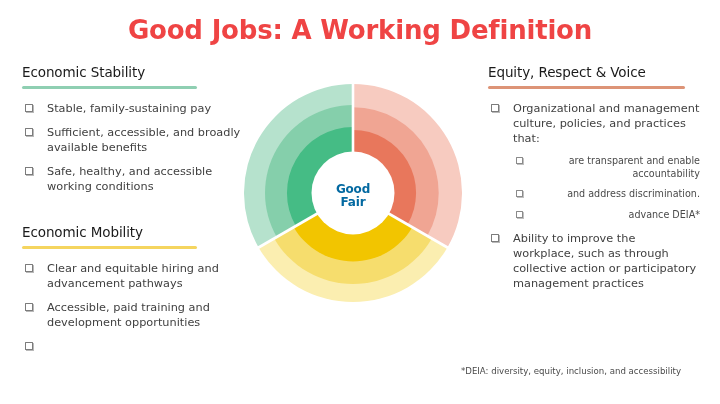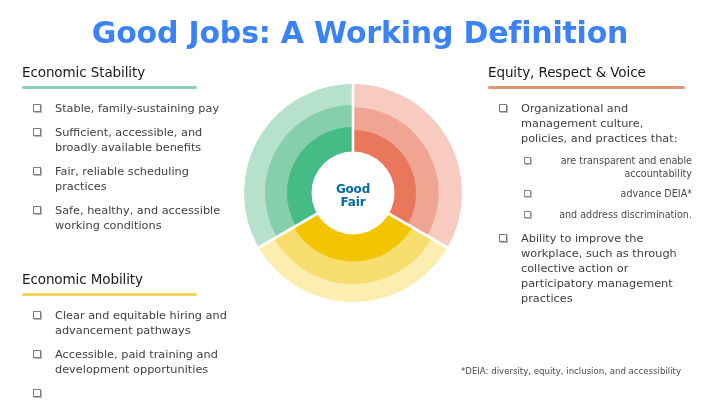--- a/index.html
+++ b/index.html
@@ -16,23 +16,23 @@
     color: #3c3c3c;
   }
 
   
   .page-title {
     position: absolute;
     top: 16px;
     left: 0;
     width: 720px;
     text-align: center;
-    font-size: 30px;
+    font-size: 26px;
     font-weight: bold;
-    color: #3b82f6;
+    color: #ef4444;
     letter-spacing: -0.2px;
     line-height: 1.1;
   }
 
   
   .col-left {
     position: absolute;
     left: 22px;
     top: 64px;
     width: 228px;
@@ -56,21 +56,21 @@
     border-radius: 2px;
     margin-bottom: 12px;
   }
   .rule-green  { background: #8fcfb2; width: 175px; }
   .rule-yellow { background: #f5d55f; width: 175px; }
   .rule-orange { background: #dd9477; width: 197px; }
 
   
   ul.blist {
     list-style: none;
-    margin: 8px;
+    margin: 0;
     padding: 0;
   }
   ul.blist > li {
     position: relative;
     padding-left: 25px;
     margin-bottom: 9px;
     font-size: 11.3px;
     line-height: 1.33;
     color: #3f3f3f;
   }
@@ -169,21 +169,20 @@
       <li>
         <span class="bullet-box"></span>
         <span>Stable, family-sustaining pay</span>
       </li>
       <li>
         <span class="bullet-box"></span>
         <span>Sufficient, accessible, and broadly available benefits</span>
       </li>
       <li>
         <span class="bullet-box"></span>
-        <span>Fair, reliable scheduling practices</span>
       </li>
       <li>
         <span class="bullet-box"></span>
         <span>Safe, healthy, and accessible working conditions</span>
       </li>
     </ul>
   </div>
 
   <div class="spacer-mobility"></div>
 
@@ -246,25 +245,25 @@
       <li>
         <span class="bullet-box"></span>
         <span>Organizational and management culture, policies, and practices that:</span>
         <ul class="sublist">
           <li>
             <span class="bullet-box"></span>
             <span>are transparent and enable accountability</span>
           </li>
           <li>
             <span class="bullet-box"></span>
-            <span>advance DEIA*</span>
+            <span>and address discrimination.</span>
           </li>
           <li>
             <span class="bullet-box"></span>
-            <span>and address discrimination.</span>
+            <span>advance DEIA*</span>
           </li>
         </ul>
       </li>
       <li>
         <span class="bullet-box"></span>
         <span>Ability to improve the workplace, such as through collective action or participatory management practices</span>
       </li>
     </ul>
   </div>
 </div>

